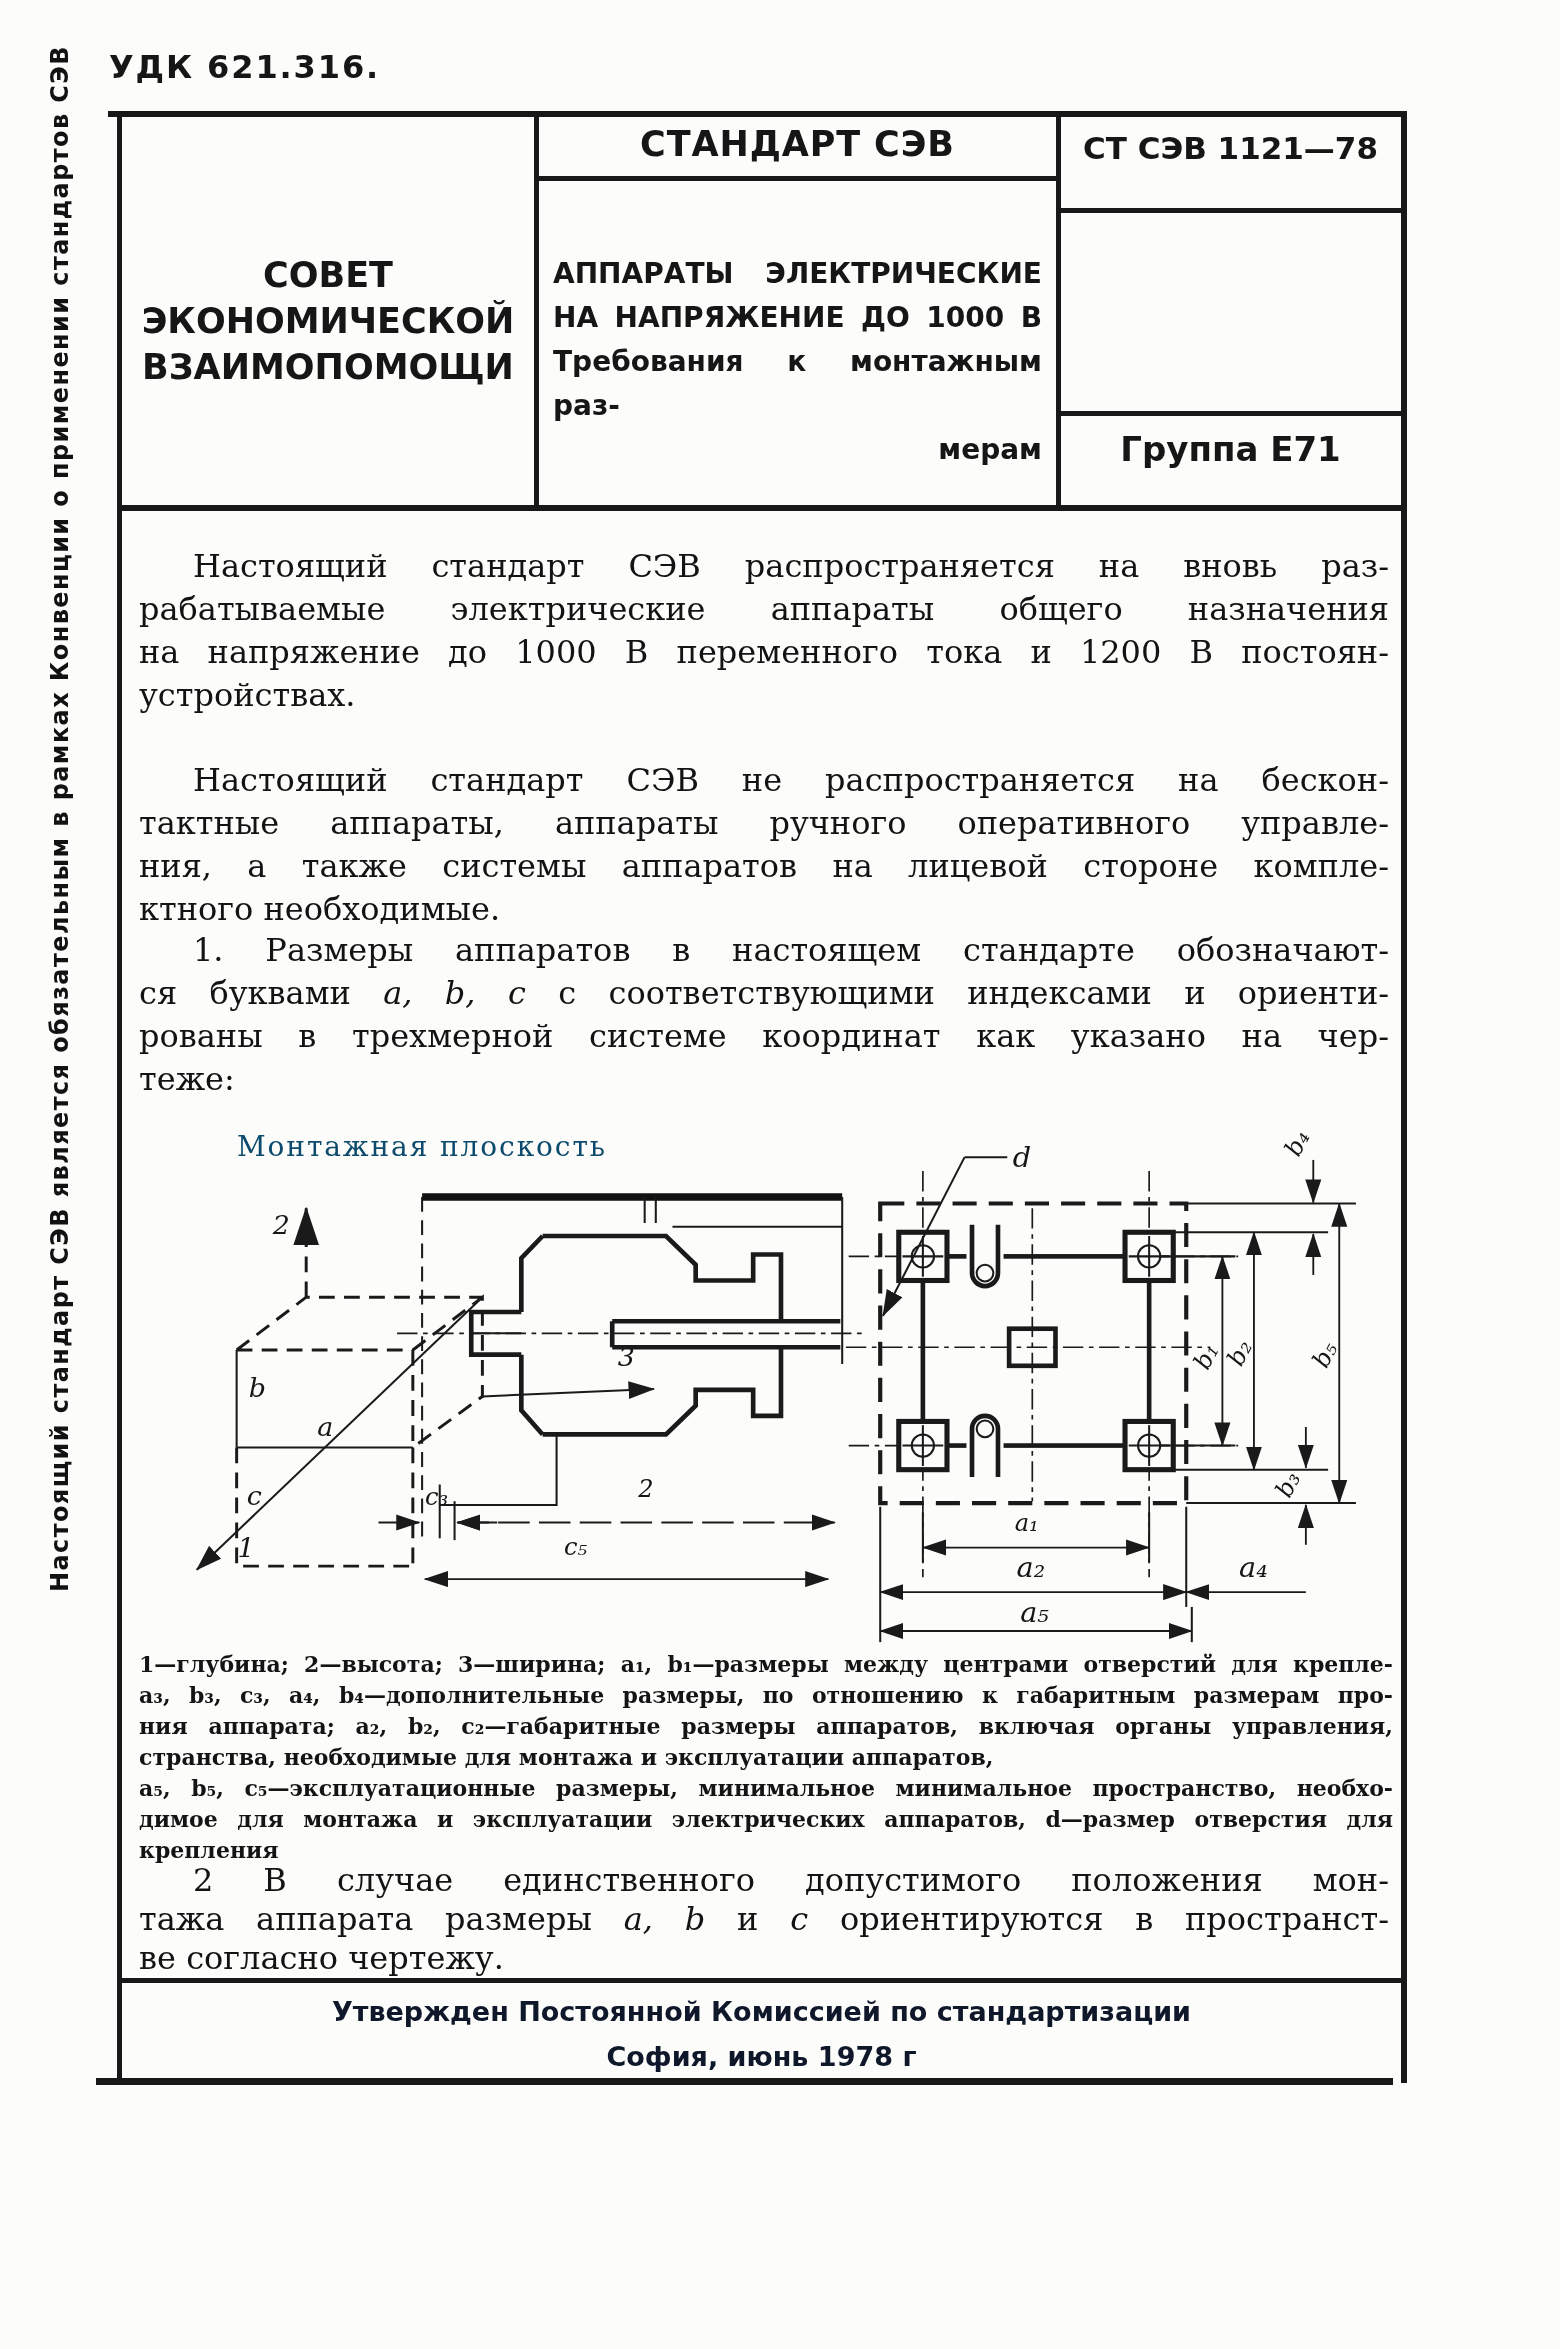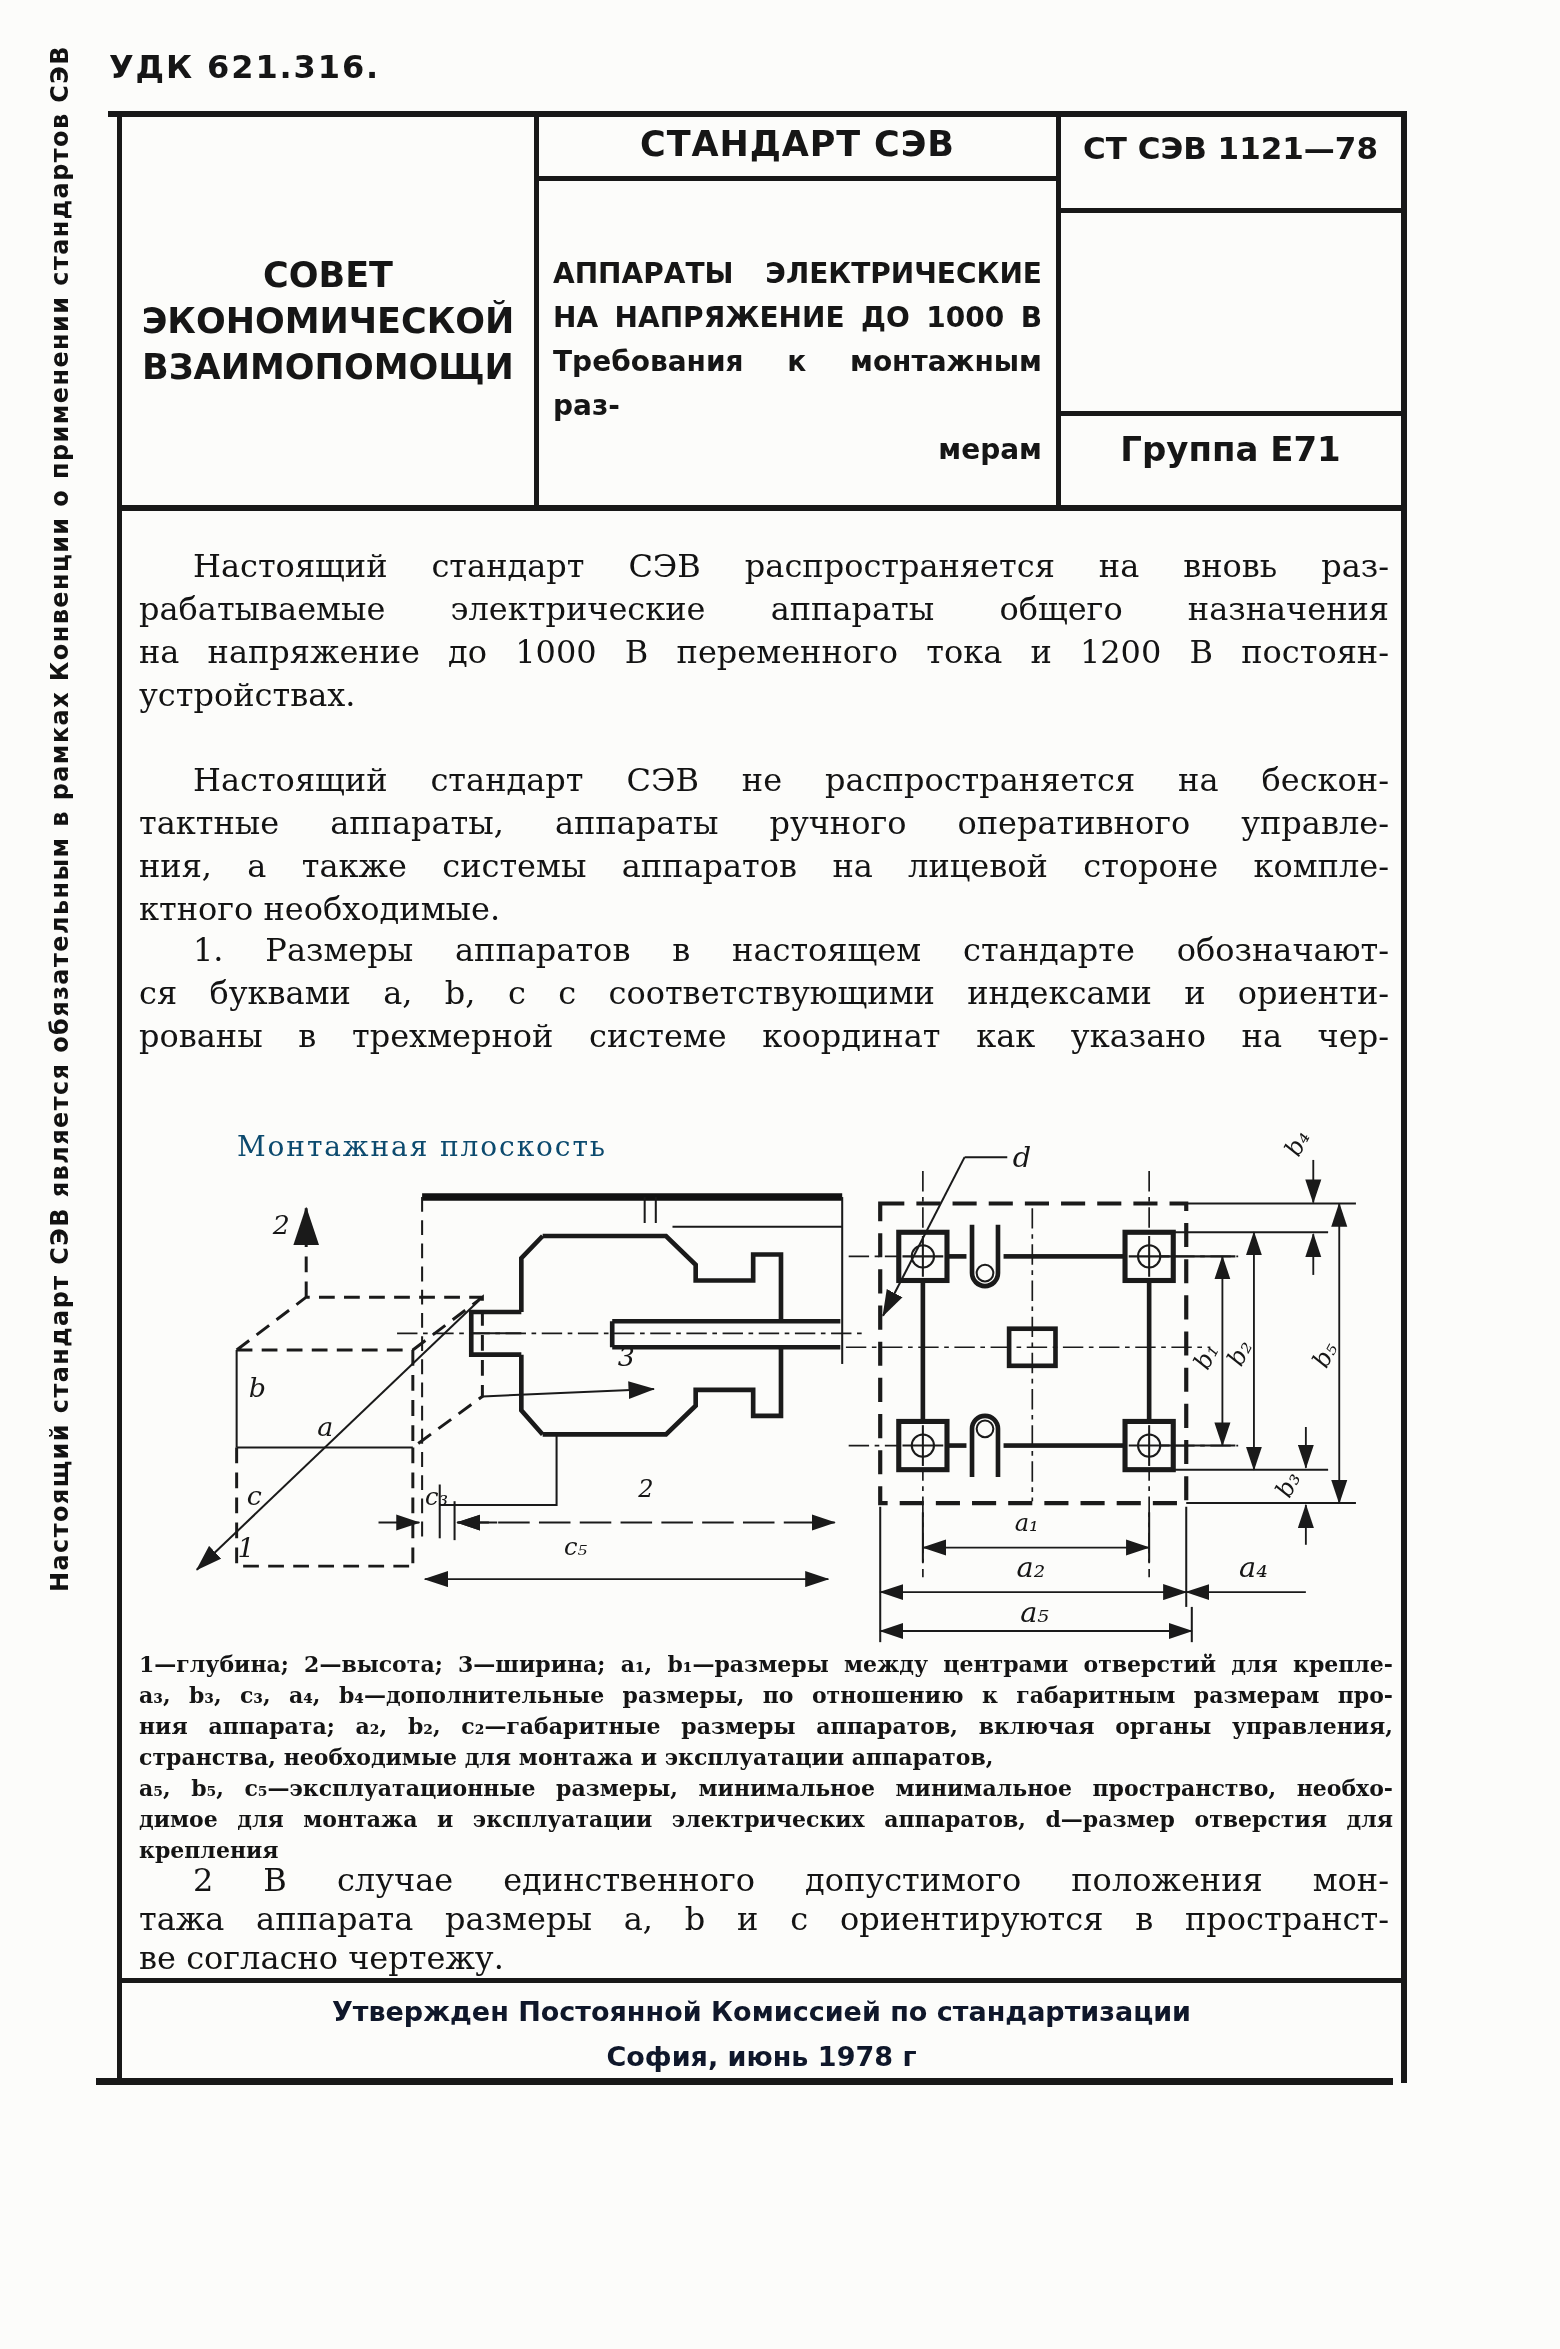--- a/index.html
+++ b/index.html
@@ -20,21 +20,21 @@
   
   .cellc{position:absolute;text-align:center}
   .jline{text-align:justify;text-align-last:justify}
   .cline{text-align:right}
   .lline{text-align:left;text-align-last:left}
   
   .para{position:absolute;left:139px;width:1250px;font-size:32px;line-height:43px;color:#131313}
   .para .ln{text-align:justify;text-align-last:justify}
   .para .last{text-align:left;text-align-last:left}
   .indent{padding-left:54px}
-  .var{}
+  .var{font-style:italic}
   
   .legend{position:absolute;left:139px;width:1254px;font-size:22px;line-height:31px;
     font-weight:700;color:#141414}
   
   .caption{position:absolute;left:237px;top:1130px;font-size:28px;letter-spacing:1.9px;color:#0c4a6e}
   svg text{fill:#161616}
   .dim{font:italic 26px "DejaVu Serif",serif}
   .dimL{font:italic 31px "DejaVu Serif",serif}
   .axo{font:italic 29px "DejaVu Serif",serif}
   .ob{stroke:#1a1a1a;stroke-width:5;fill:none;stroke-linejoin:miter}
@@ -97,20 +97,21 @@
     <div class="ln indent">Настоящий стандарт СЭВ не распространяется на бескон-</div>
     <div class="ln">тактные аппараты, аппараты ручного оперативного управле-</div>
     <div class="ln">ния, а также системы аппаратов на лицевой стороне компле-</div>
     <div class="last">ктного необходимые.</div>
   </div>
 
   <div class="para" style="top:929px">
     <div class="ln indent">1. Размеры аппаратов в настоящем стандарте обозначают-</div>
     <div class="ln"><span>ся буквами </span><span class="var">a, b, c</span><span> с соответствующими индексами и ориенти-</span></div>
     <div class="ln">рованы в трехмерной системе координат как указано на чер-</div>
+    <div class="last">теже:</div>
   </div>
 
   <div class="caption">Монтажная плоскость</div>
 
   <svg style="position:absolute;left:130px;top:1095px" width="1289" height="575" viewBox="140 1180 1390 620">
     <defs>
       <marker id="ar" viewBox="0 0 12 8" refX="11.5" refY="4" markerWidth="13" markerHeight="9" orient="auto-start-reverse">
           <path d="M0,0 L12,4 L0,8 Z" fill="#1a1a1a"></path>
         </marker>
     </defs>

